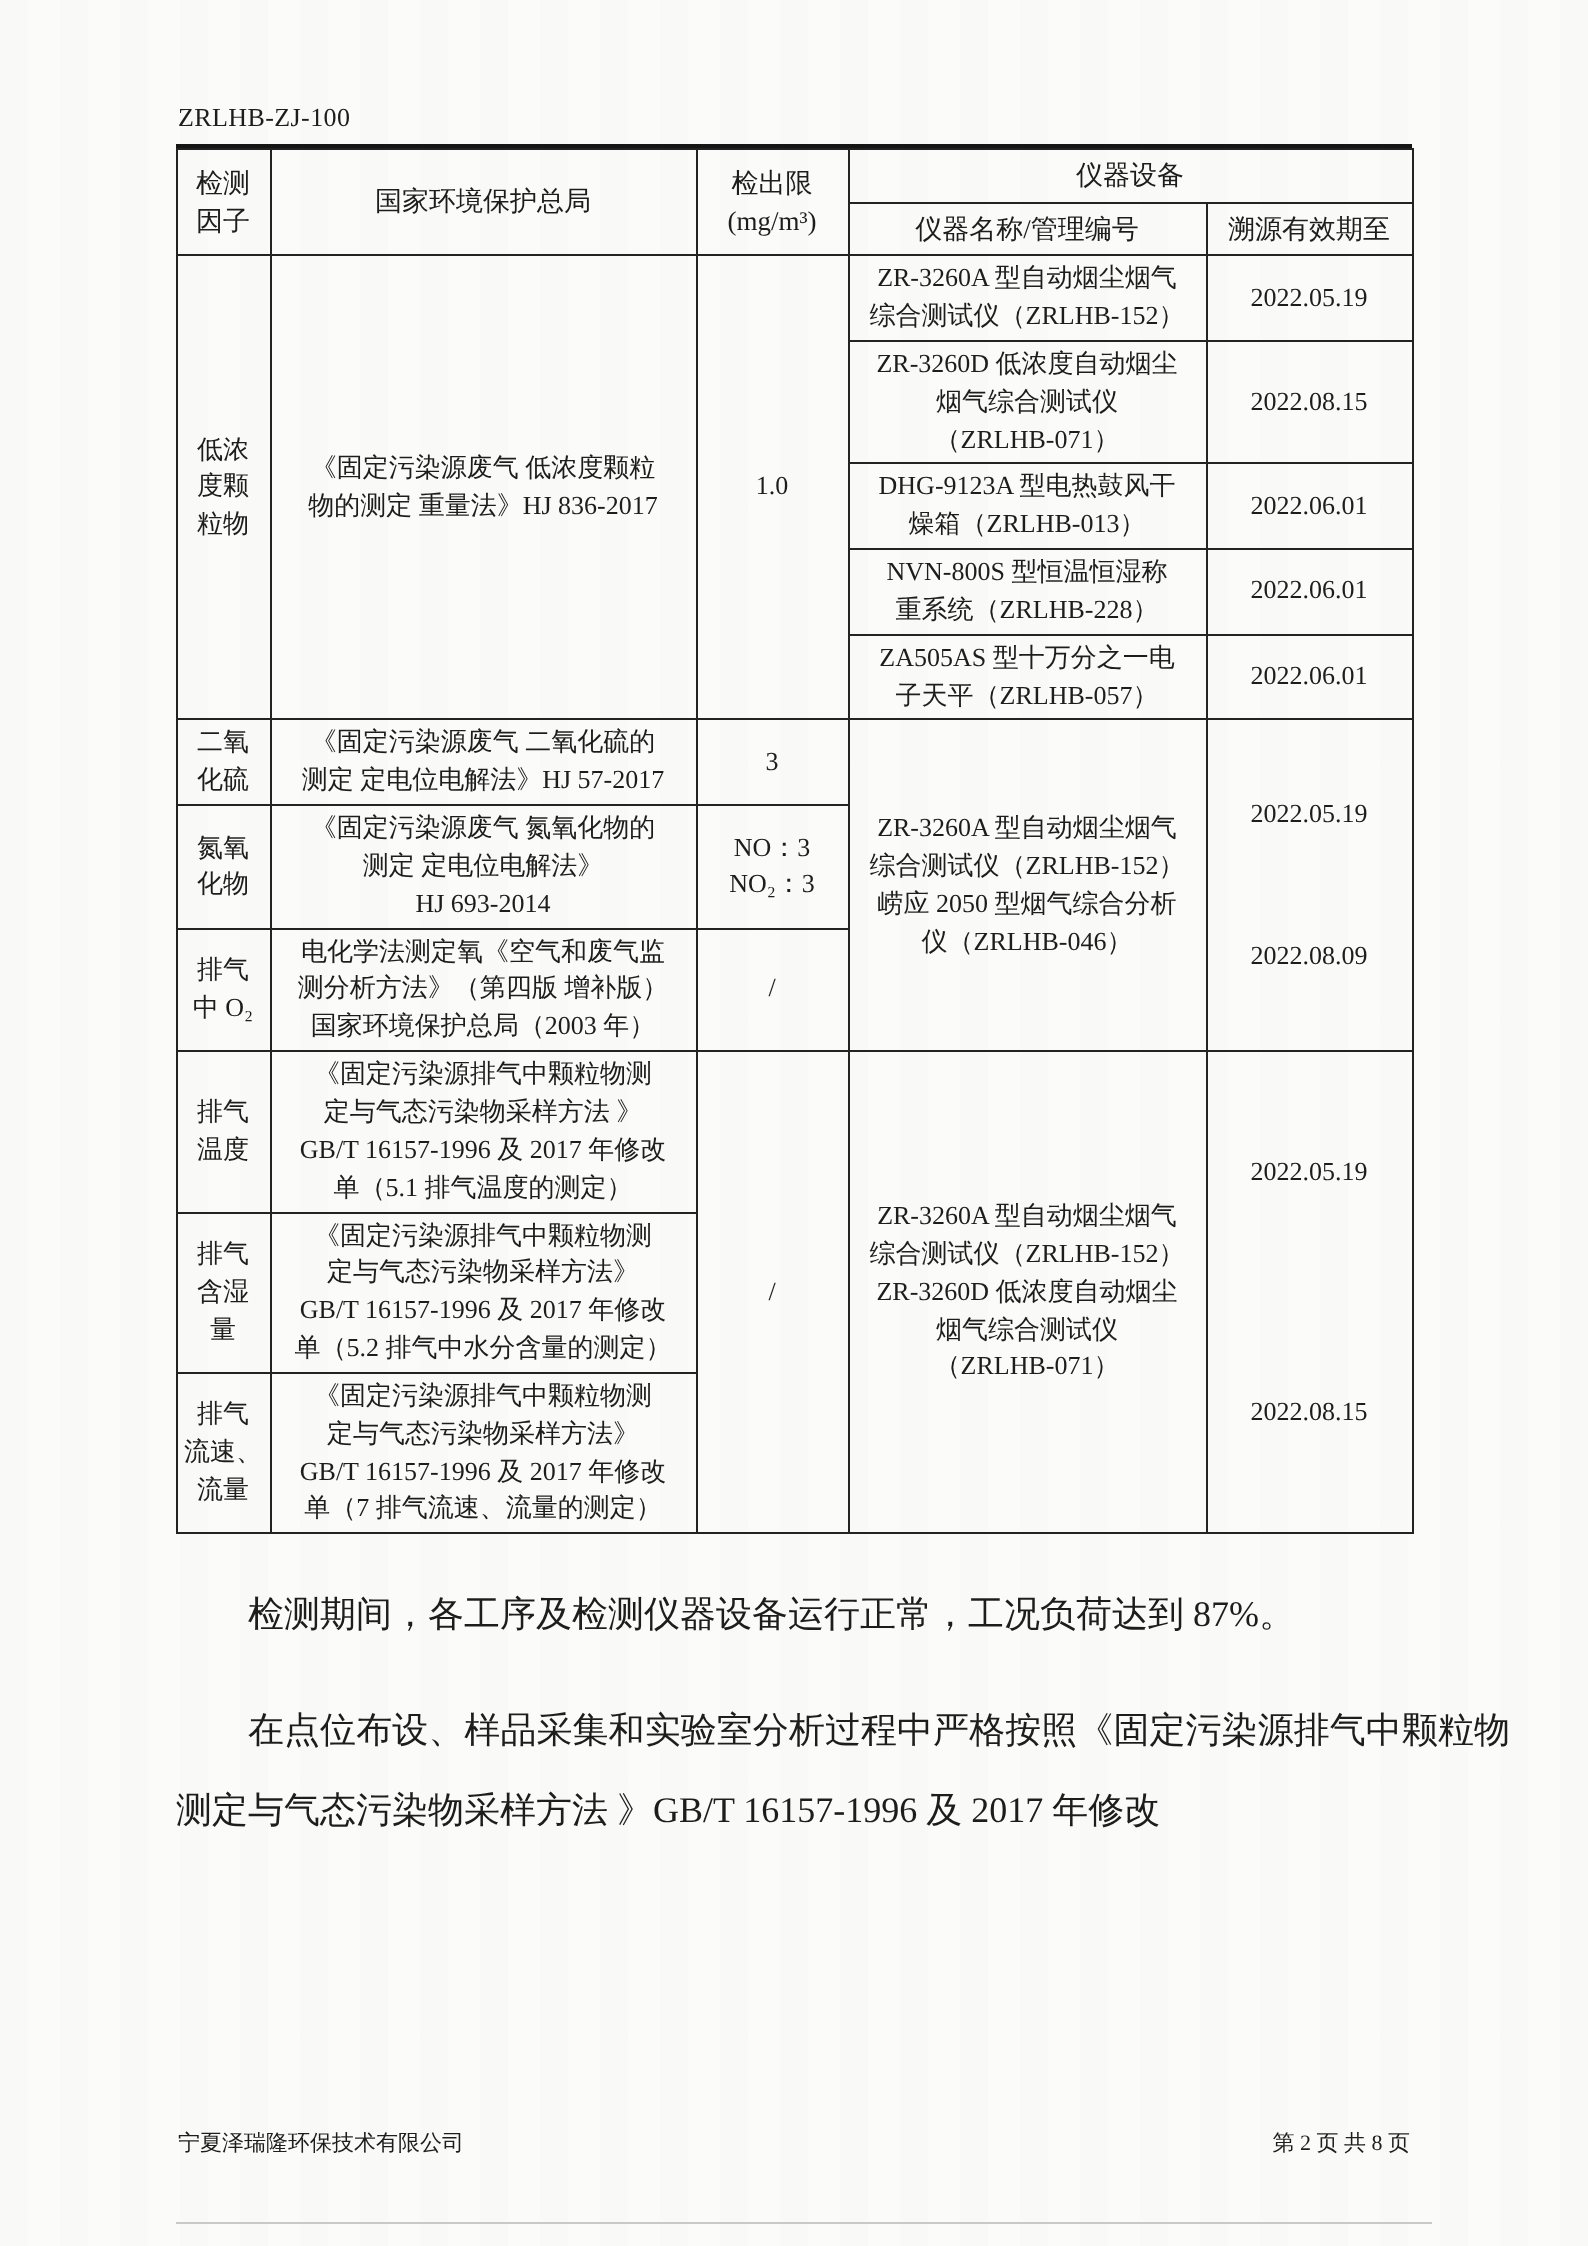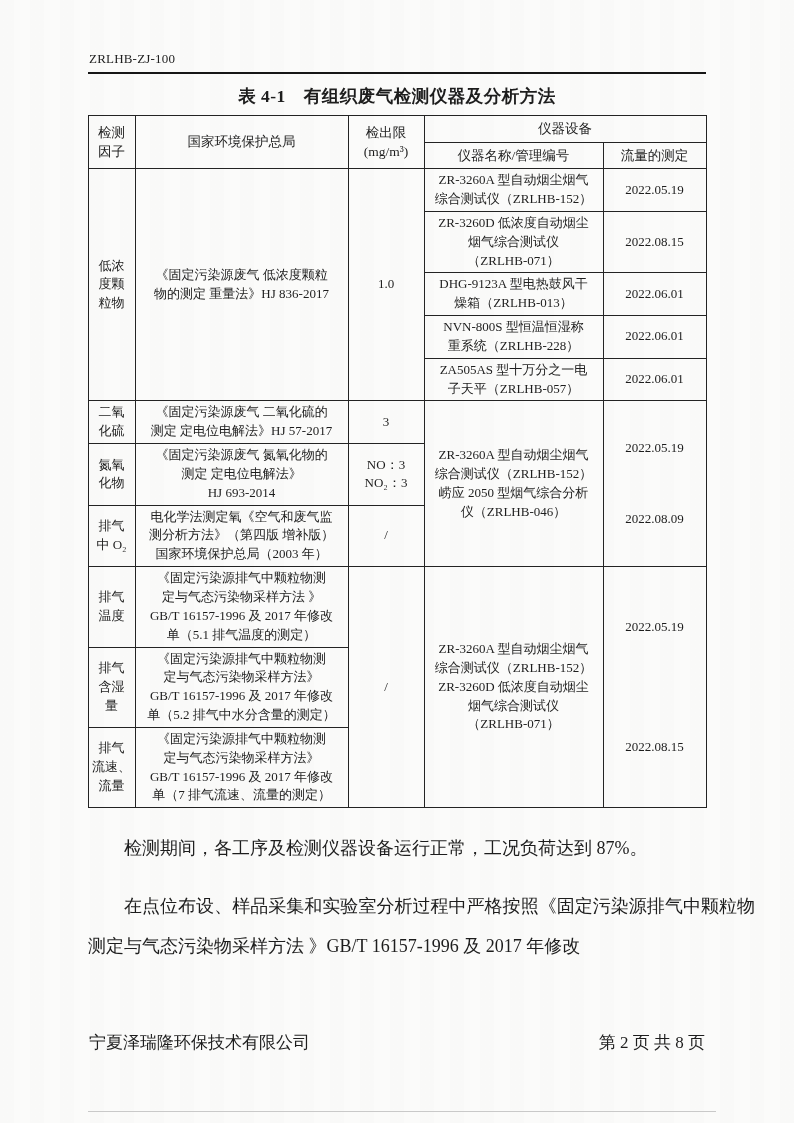--- a/index.html
+++ b/index.html
@@ -70,24 +70,24 @@
     line-height: 40px;
     text-align: justify;
     text-indent: 2em;
   }
   .body-para.first { margin-top: 20px; }
   
   .page-footer {
     position: absolute;
     left: 89px;
     right: 89px;
-    top: 1031px;
+    top: 1064px;
     display: flex;
     justify-content: space-between;
-    font-size: 17px;
+    font-size: 11px;
     text-align: right;
   }
   .scan-edge-line {
     position: absolute;
     left: 88px;
     right: 78px;
     top: 1111px;
     height: 1px;
     background: #c9c9c9;
   }
@@ -95,21 +95,20 @@
 </head>
 <body>
 
 <div class="page">
 
   <div class="doc-header">
     <span class="doc-code">ZRLHB-ZJ-100</span>
   </div>
   <div class="header-rule"></div>
 
-  <div class="table-title">表 4-1　有组织废气检测仪器及分析方法</div>
 
   <table class="inst-table">
     <colgroup>
       <col style="width:47px">
       <col style="width:213px">
       <col style="width:76px">
       <col style="width:179px">
       <col style="width:103px">
     </colgroup>
     <tbody>
@@ -117,21 +116,21 @@
       <tr>
         <th rowspan="2">检测
 因子</th>
         <th rowspan="2">国家环境保护总局</th>
         <th rowspan="2">检出限
 (mg/m³)</th>
         <th colspan="2">仪器设备</th>
       </tr>
       <tr>
         <th>仪器名称/管理编号</th>
-        <th>流量的测定</th>
+        <th>溯源有效期至</th>
       </tr>
 
       <tr>
         <td rowspan="5">低浓
 度颗
 粒物</td>
         <td rowspan="5">《固定污染源废气 低浓度颗粒
 物的测定 重量法》HJ 836-2017</td>
         <td rowspan="5">1.0</td>
         <td>ZR-3260A 型自动烟尘烟气

